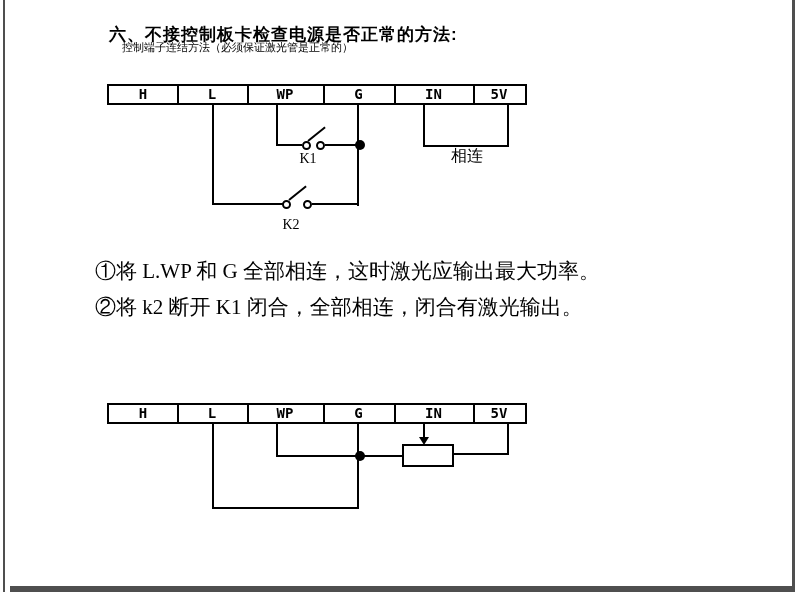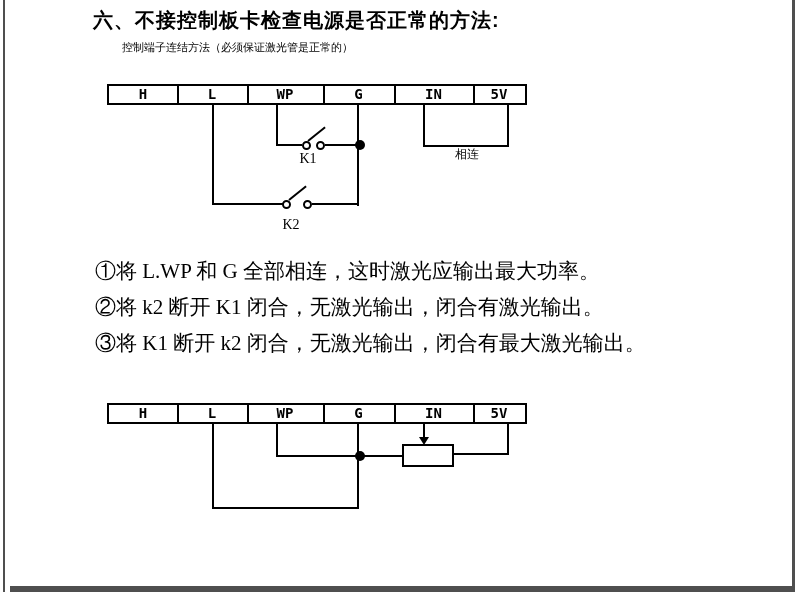--- a/index.html
+++ b/index.html
@@ -6,22 +6,22 @@
   .page{
     position:relative;width:795px;height:592px;background:#ffffff;
     overflow:hidden;font-family:"Liberation Serif","DejaVu Serif",serif;color:#000;
   }
   .edge{position:absolute;background:#4f4f4f;}
   .edge-left{left:3px;top:0;width:2px;height:592px;}
   .edge-right{left:792px;top:0;width:3px;height:592px;}
   .edge-bottom{left:10px;top:586px;width:785px;height:6px;}
 
   .title{
-    position:absolute;left:93px;top:7px;margin:0;
-    font-size:20px;font-weight:bold;letter-spacing:1px;
+    position:absolute;left:93px;top:7px;margin:16px;
+    font-size:17px;font-weight:bold;letter-spacing:1px;
     font-family:"Liberation Sans","DejaVu Sans",sans-serif;
   }
   .subtitle{position:absolute;left:122px;top:40px;font-size:11px;}
 
   .step{position:absolute;left:95px;font-size:21px;line-height:22px;white-space:nowrap;}
   .conclusion{position:absolute;left:95px;top:548px;font-size:15.5px;}
 
   
   .strip{
     position:absolute;width:420px;height:21px;border:2px solid #000;
@@ -48,21 +48,21 @@
   .pot{
     position:absolute;left:402px;top:444px;width:52px;height:23px;
     border:2px solid #000;box-sizing:border-box;background:#fff;
   }
   .arrow-down{
     position:absolute;left:419px;top:437px;width:0;height:0;
     border-left:5px solid transparent;border-right:5px solid transparent;
     border-top:8px solid #000;
   }
   .dlabel{position:absolute;font-size:14px;text-align:center;}
-  .dlabel.cn{font-size:12px;}
+  .dlabel.cn{font-size:16px;}
 </style>
 </head>
 <body>
 
 <div class="page">
 
   <div class="edge edge-left"></div>
   <div class="edge edge-right"></div>
   <div class="edge edge-bottom"></div>
 
@@ -104,22 +104,21 @@
     <div class="w" style="left:423px;top:104px;width:2px;height:43px"></div>
     <div class="w" style="left:507px;top:104px;width:2px;height:43px"></div>
     <div class="w" style="left:423px;top:145px;width:86px;height:2px"></div>
 
     <span class="dlabel" style="left:293px;top:151px;width:30px">K1</span>
     <span class="dlabel" style="left:276px;top:217px;width:30px">K2</span>
     <span class="dlabel cn" style="left:437px;top:146px;width:60px">相连</span>
   </div>
 
   <div class="step" style="top:260px">①将 L.WP 和 G 全部相连，这时激光应输出最大功率。</div>
-  <div class="step" style="top:296px">②将 k2 断开 K1 闭合，无激光输出，闭合有激光输出。</div>
-  <div class="step" style="top:332px">③将 K1 断开 k2 闭合，无激光输出，闭合有最大激光输出。</div>
+  <div class="step" style="top:296px">②将 k2 断开 K1 闭合，全部相连，闭合有激光输出。</div>
 
   <div>
     <div class="strip" style="left:107px;top:403px;">
       <span class="cell" style="left:0;width:68px">H</span>
       <span class="cell" style="left:68px;width:70px">L</span>
       <span class="cell" style="left:138px;width:76px">WP</span>
       <span class="cell" style="left:214px;width:71px">G</span>
       <span class="cell" style="left:285px;width:79px">IN</span>
       <span class="cell" style="left:364px;width:52px">5V</span>
       <i class="divider" style="left:68px"></i>

